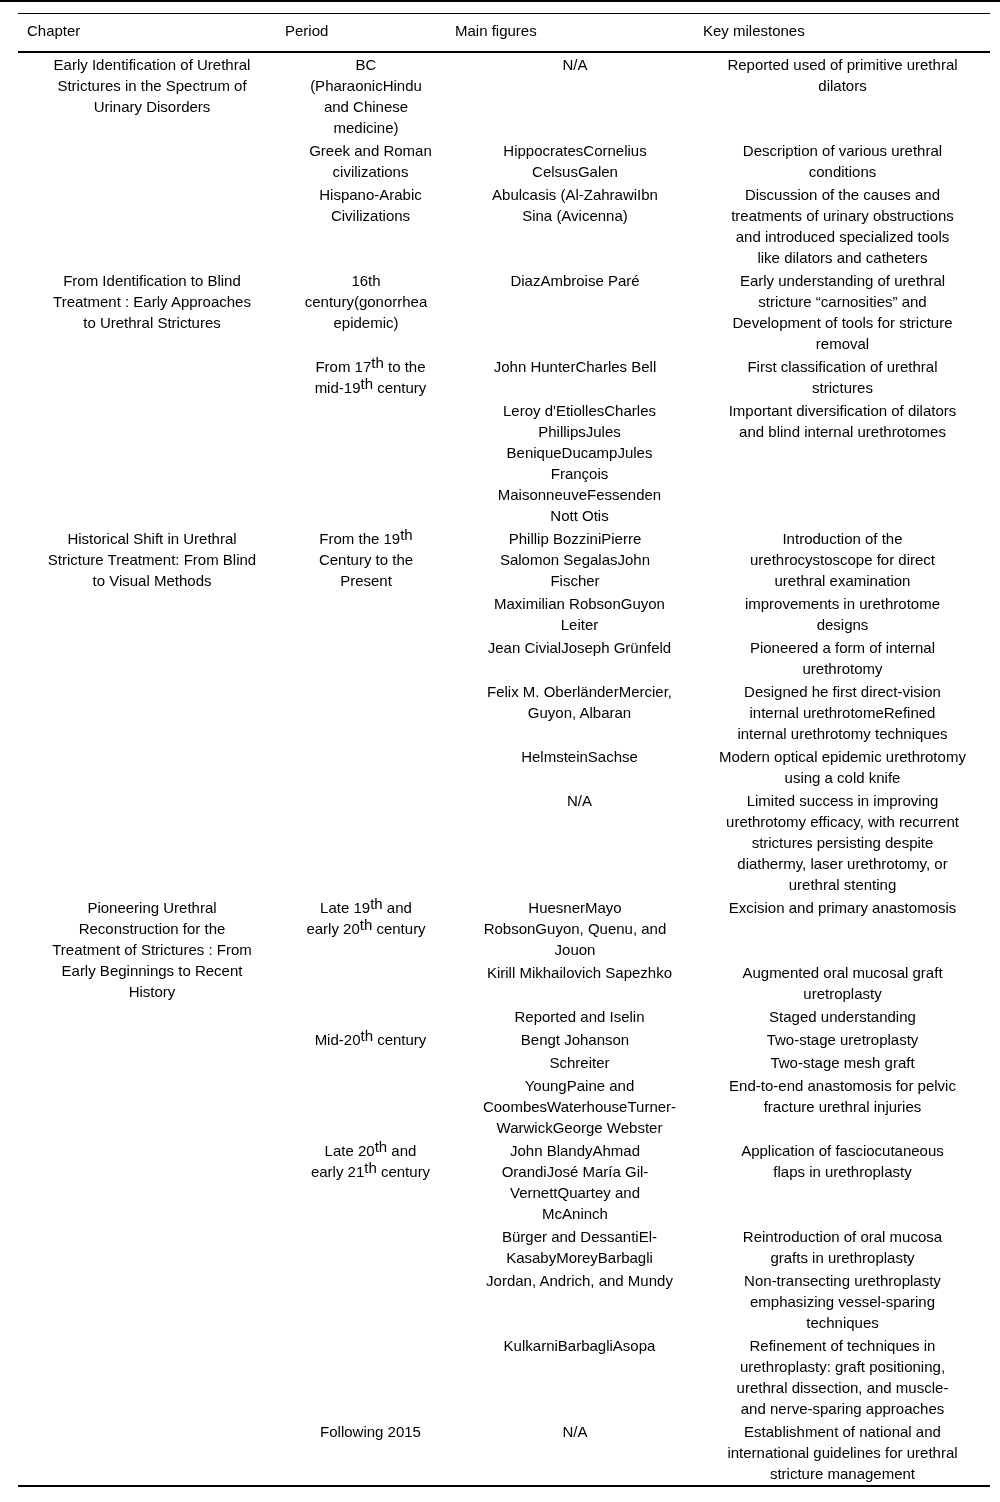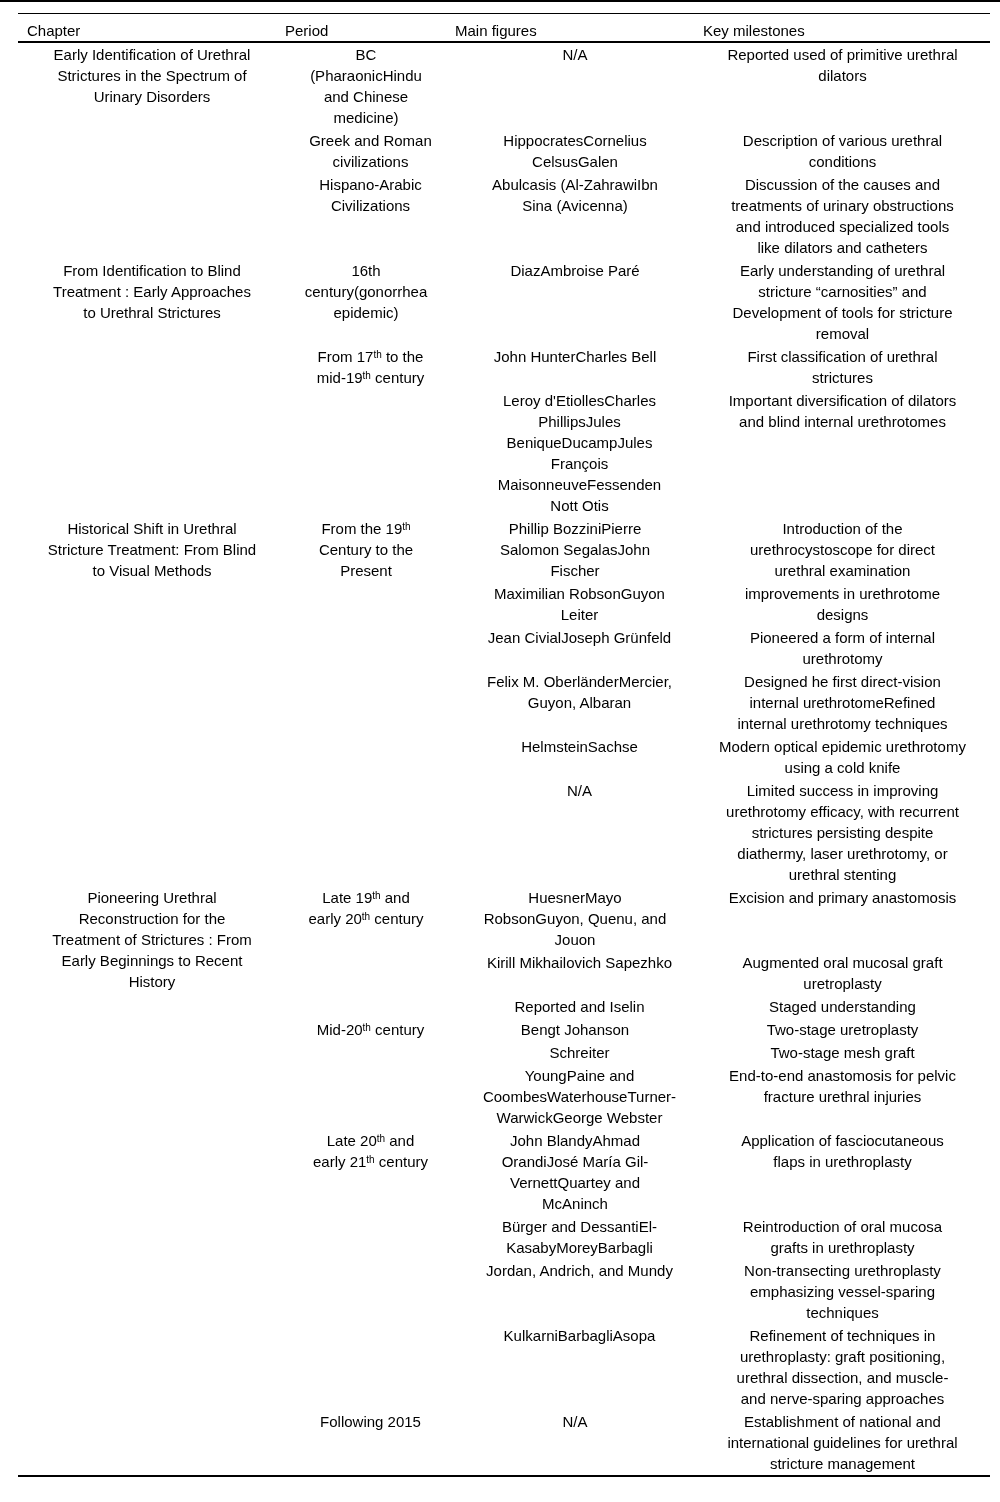--- a/index.html
+++ b/index.html
@@ -17,30 +17,30 @@
     border-collapse:collapse;
     table-layout:fixed;
     width:972px;
     margin:11px 0 0 18px;
     border-top:1.5px solid #000;
     border-bottom:2.5px solid #000;
   }
   col.c1{width:267px;} col.c2{width:170px;} col.c3{width:248px;} col.c4{width:287px;}
   th {
     font-weight:normal; text-align:left; vertical-align:bottom;
-    padding:6px 8px 0 0;
+    padding:6px 8px 10px 0;
     border-bottom:2.5px solid #000;
   }
   td {
     vertical-align:top; text-align:center;
     padding:1px 8px 1px 0;
     white-space:pre-line;
   }
   th:first-child, td:first-child { padding-left:9px; }
-  sup { font-size:10px; line-height:0; position:relative; top:-4.5px; vertical-align:baseline; }
+  sup { font-size:15px; line-height:0; position:relative; top:-4.5px; vertical-align:baseline; }
 </style>
 </head>
 <body>
 
 <div class="page-top-rule"></div>
 
 <table class="milestones">
   <colgroup>
       <col class="c1">
       <col class="c2">

